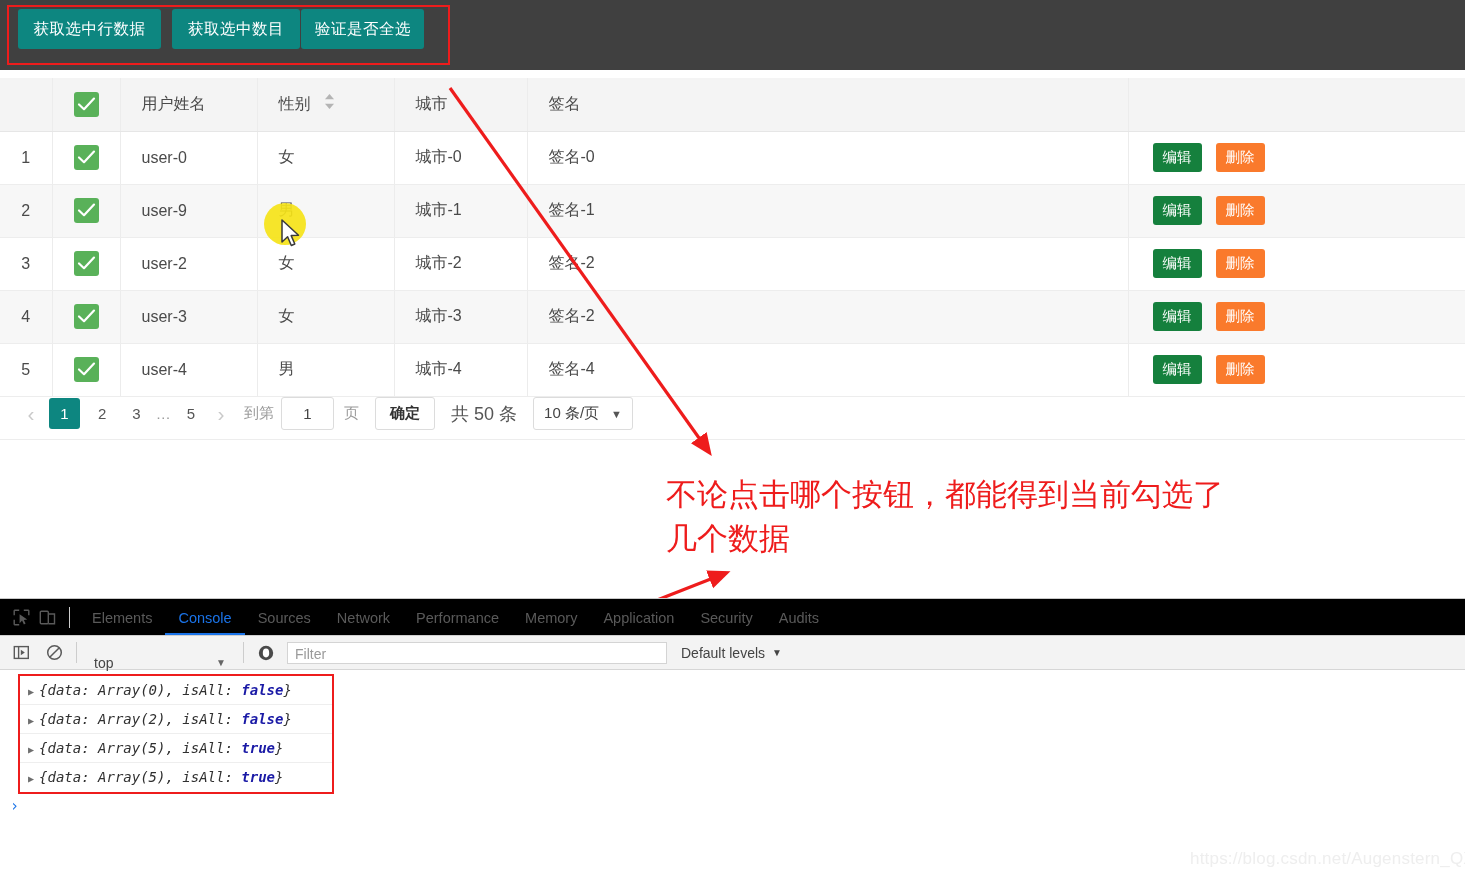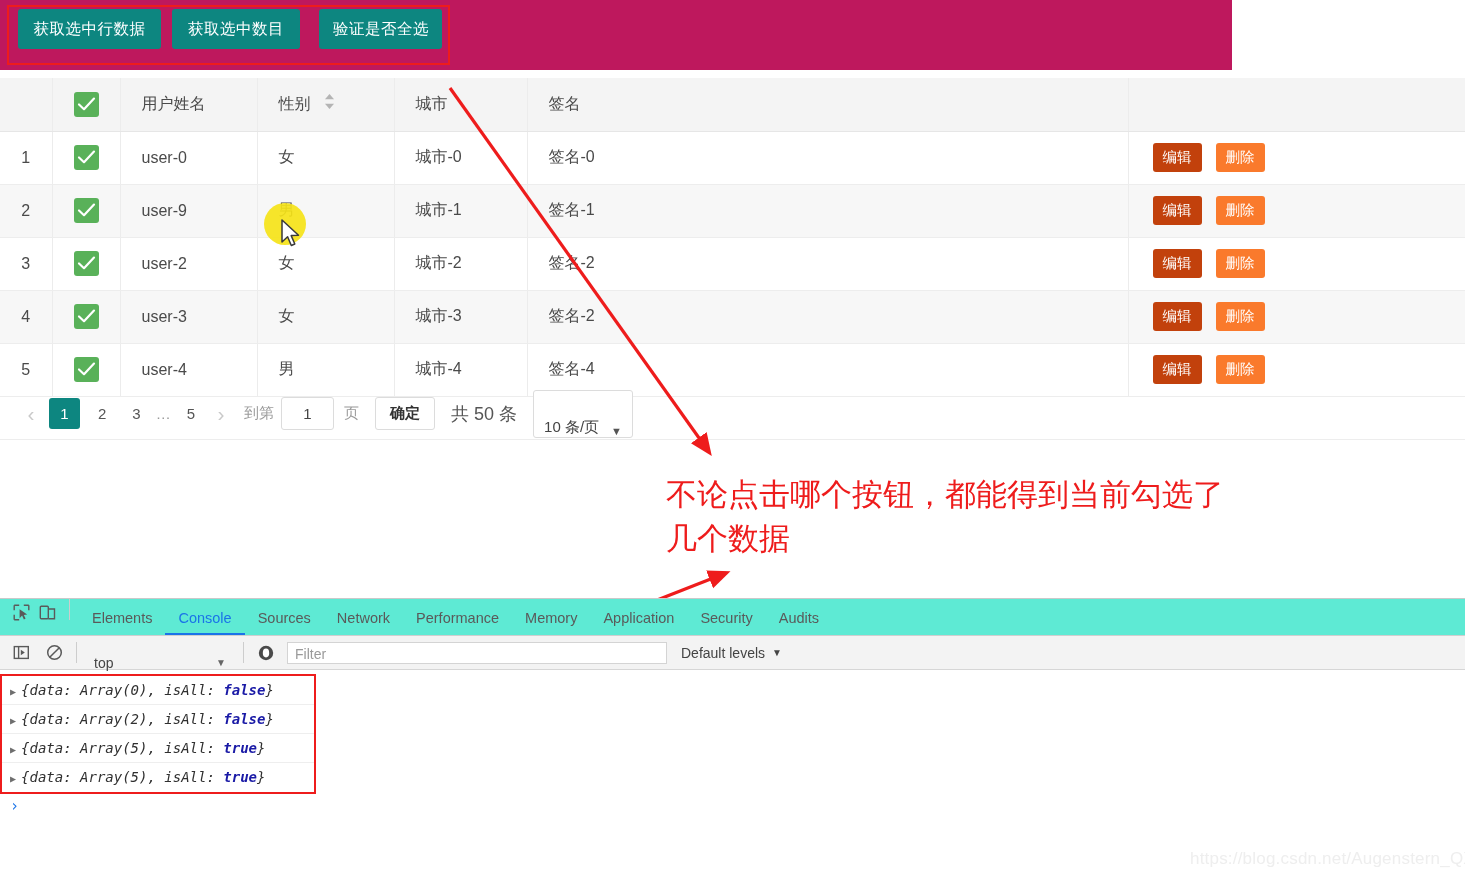--- a/index.html
+++ b/index.html
@@ -8,39 +8,39 @@
     width:1465px; height:879px;
     background:#ffffff;
     font-family:"Liberation Sans","DejaVu Sans",sans-serif;
     color:#333;
     position:relative;
     overflow:hidden;
   }
 
   
   #toolbar-area {
-    position:absolute; left:0; top:0; width:1232px; height:70px;
-    background:#be185d;
+    position:absolute; left:0; top:0; width:1465px; height:70px;
+    background:#404040;
   }
   #toolbar-box {
     position:absolute; left:7px; top:5px; width:443px; height:60px;
     border:2px solid #ee1c1c;
   }
   .tbtn {
     position:absolute; top:9px; height:40px;
     background:#0d8680; color:#fff;
     border:none; border-radius:3px;
     font-size:15.5px; letter-spacing:.5px;
     font-family:"Liberation Sans","DejaVu Sans",sans-serif;
     cursor:pointer; padding:0 14px; line-height:40px;
     white-space:nowrap;
   }
   #btn-get-rows  { left:18px;  width:143px; }
   #btn-get-count { left:172px; width:128px; }
-  #btn-check-all { left:319px; width:123px; }
+  #btn-check-all { left:301px; width:123px; }
 
   
   #table-wrap { position:absolute; left:0; top:78px; width:1387px; }
   table.grid { width:1465px; border-collapse:collapse; table-layout:fixed; }
   table.grid col.c-idx  { width:52px; }
   table.grid col.c-chk  { width:68px; }
   table.grid col.c-name { width:137px; }
   table.grid col.c-sex  { width:137px; }
   table.grid col.c-city { width:133px; }
   table.grid col.c-sign { width:601px; }
@@ -89,21 +89,21 @@
     vertical-align:middle; position:relative; top:-1px;
   }
 
   .act-btn {
     display:inline-block; height:29px; line-height:29px;
     border:none; border-radius:3px; color:#fff;
     font-size:14.5px; padding:0 10px; cursor:pointer;
     font-family:"Liberation Sans","DejaVu Sans",sans-serif;
     vertical-align:middle;
   }
-  .act-edit { background:#c2410c; margin-left:24px; }
+  .act-edit { background:#15803d; margin-left:24px; }
   .act-del  { background:#fa7a2c; margin-left:14px; }
 
   
   #pager {
     position:absolute; left:0; top:388px; width:1465px; height:52px;
     display:flex; align-items:center; padding-left:18px;
     border-bottom:1px solid #ededed;
     font-size:15px; color:#555;
   }
   .pg-arrow { color:#c9c9c9; font-size:21px; width:26px; text-align:center; cursor:pointer; }
@@ -119,22 +119,22 @@
     text-align:center; font-size:15px; color:#444; background:#fff;
     font-family:"Liberation Sans","DejaVu Sans",sans-serif;
   }
   .pg-confirm {
     height:33px; padding:0 14px; border:1px solid #dcdcdc; border-radius:3px;
     background:#fff; color:#333; font-size:15px; font-weight:bold; cursor:pointer;
     margin-left:9px; font-family:"Liberation Sans","DejaVu Sans",sans-serif;
   }
   .pg-total { margin-left:16px; color:#555; font-size:18px; }
   .pg-size {
-    margin-left:16px; height:48px; border:1px solid #dcdcdc; border-radius:3px;
-    background:#fff; display:flex; align-items:flex-end; padding:0 10px;
+    margin-left:16px; height:33px; border:1px solid #dcdcdc; border-radius:3px;
+    background:#fff; display:flex; align-items:center; padding:0 10px;
     font-size:15px; color:#444; cursor:pointer; gap:12px;
   }
 
   
   #annotation {
     position:absolute; left:666px; top:472px; width:730px;
     color:#ee1c1c; font-size:31px; line-height:1.42;
     font-family:"DejaVu Sans","Liberation Sans",sans-serif;
   }
   #arrows { position:absolute; left:0; top:0; width:1465px; height:879px; pointer-events:none; }
@@ -146,22 +146,22 @@
   }
   #cursor-arrow { position:absolute; left:281px; top:219px; }
 
   
   #devtools {
     position:absolute; left:0; top:598px; width:1465px; height:281px;
     background:#fff; border-top:1px solid #c9c9c9;
     font-family:"Liberation Sans","DejaVu Sans",sans-serif;
   }
   #dt-tabs {
-    height:37px; background:#5eead4; border-bottom:1px solid #cfcfcf;
-    display:flex; padding-left:8px;
+    height:37px; background:#000000; border-bottom:1px solid #cfcfcf;
+    display:flex; align-items:center; padding-left:8px;
   }
   .dt-ico { width:26px; height:26px; display:flex; align-items:center; justify-content:center; cursor:pointer; }
   .dt-sep { width:1px; height:21px; background:#cdcdcd; margin:0 9px; }
   .dt-tab {
     height:36px; line-height:38px; padding:0 13px; font-size:14.5px; color:#5a5a5a;
     cursor:pointer; white-space:nowrap;
   }
   .dt-tab.active { color:#1a73e8; border-bottom:2px solid #1a73e8; }
 
   #dt-filterbar {
@@ -173,21 +173,21 @@
     width:148px; font-size:14px; color:#444; padding:0 8px; cursor:pointer;margin-top:20px;
   }
   #filter-input {
     width:380px; height:22px; border:1px solid #d4d4d4; background:#fff;
     margin-left:8px; font-size:14px; color:#9a9a9a; padding:0 7px;
     line-height:22px; cursor:text;
   }
   #levels-select { margin-left:14px; font-size:14px; color:#444; cursor:pointer; display:flex; gap:7px; align-items:center; }
 
   #console-box {
-    position:absolute; left:0; top:75px; width:316px; height:120px;
+    position:absolute; left:18px; top:75px; width:316px; height:120px;
     border:2px solid #ee1c1c;
   }
   .log-row {
     height:29px; line-height:29px; border-bottom:1px solid #eeeeee;
     font-family:"DejaVu Sans Mono","Liberation Mono",monospace;
     font-size:14px; color:#303030; font-style:italic;
     padding-left:8px; white-space:nowrap; cursor:pointer;
   }
   .log-row:last-child { border-bottom:none; }
   .tri { color:#6e6e6e; font-size:10px; font-style:normal; margin-right:5px; }

